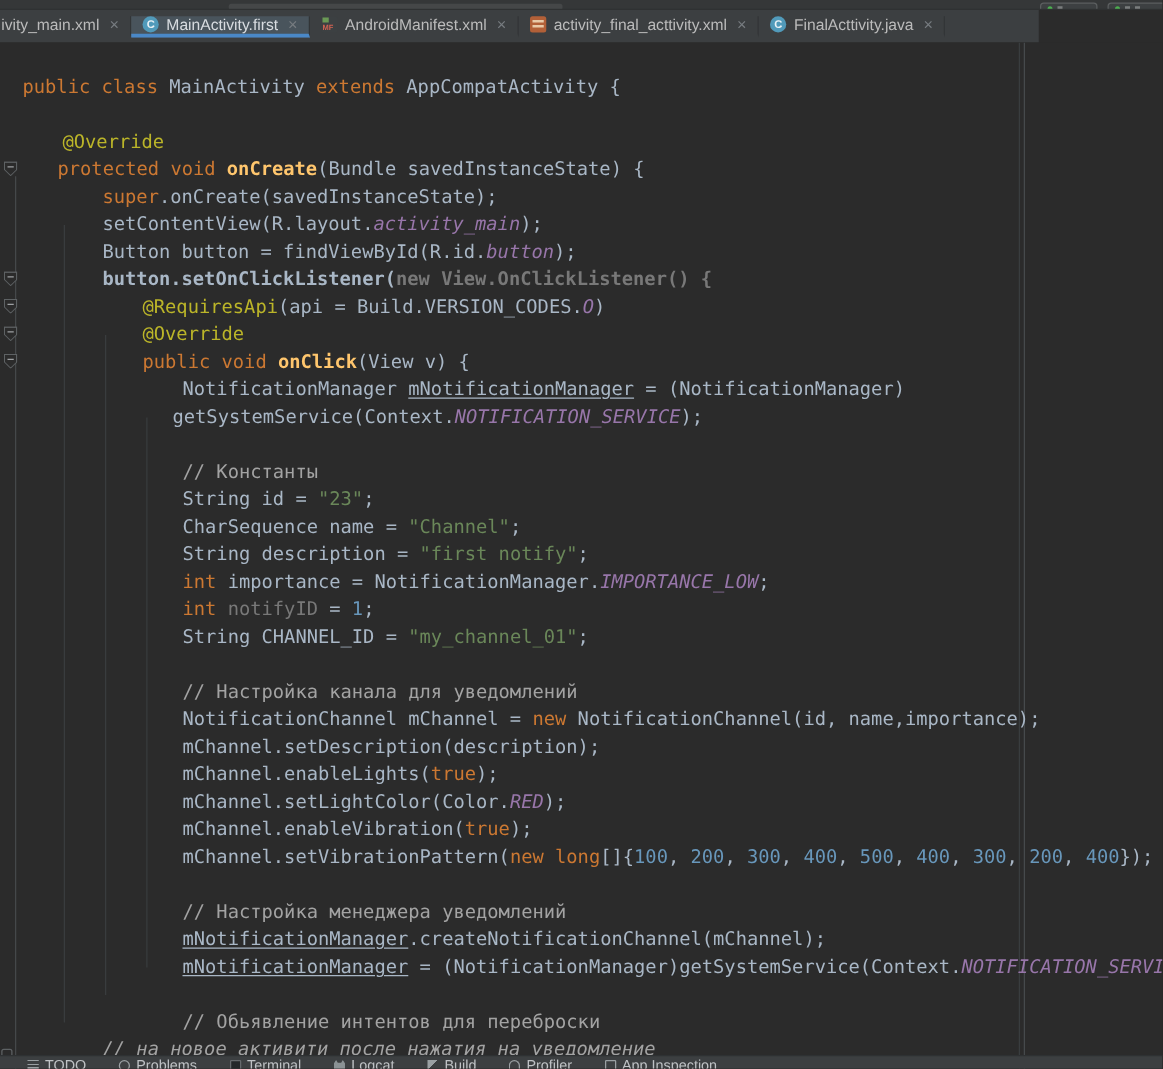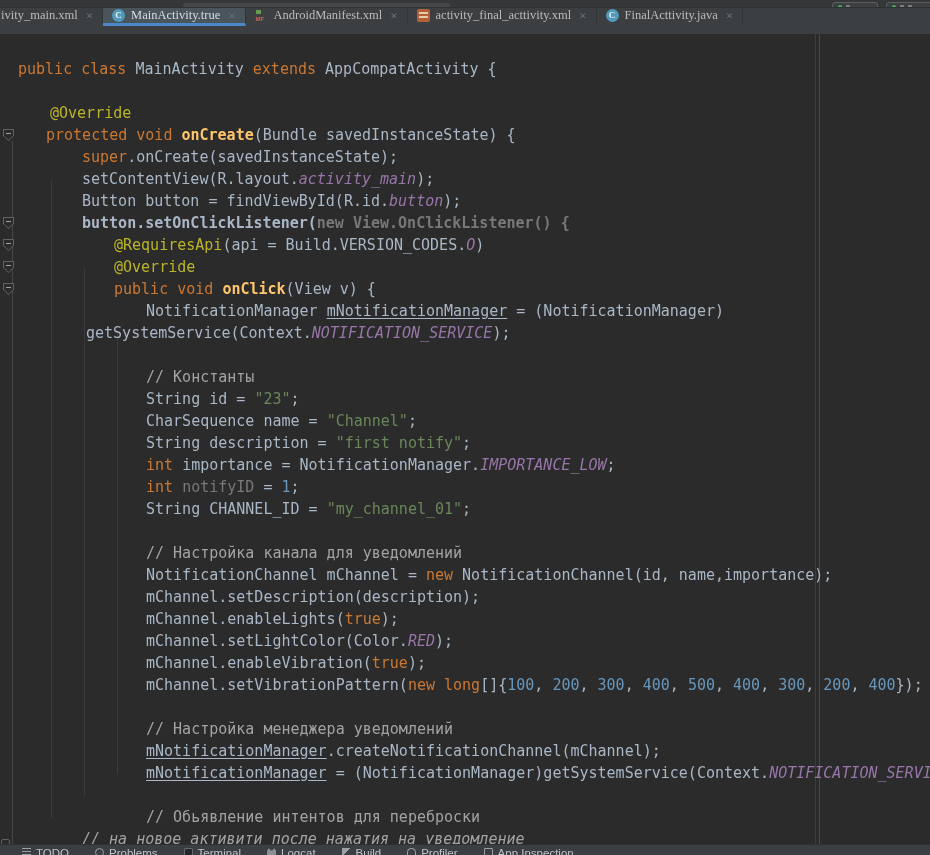--- a/index.html
+++ b/index.html
@@ -22,23 +22,23 @@
   .strip-btn {
     position:absolute; top:2px; height:14px;
     border:1px solid #5c5f60; border-radius:3px; background:#3d4042;
     display:flex; align-items:flex-start; gap:4px; padding:2px 5px;
   }
   .green-dot { width:4px; height:4px; border-radius:50%; background:#4caf50; }
   .gray-sq   { width:4px; height:4px; background:#7a7d7e; }
 
   
   .tab-bar {
-    position:absolute; left:0; top:8px; width:930px; height:26px;
-    background:#3c3f41; display:flex; align-items:flex-start;
-    font-family:Liberation Serif, serif; font-size:12.5px; color:#bbbbbb;
+    position:absolute; left:0; top:8px; width:831px; height:26px;
+    background:#3c3f41; display:flex; align-items:center;
+    font-family:Liberation Sans, sans-serif; font-size:12.5px; color:#bbbbbb;
   }
   .tab {
     display:flex; align-items:center; gap:6px; padding:0 9px;
     border-right:1px solid #323537; cursor:default; white-space:nowrap;
     border-bottom:3px solid transparent;
   }
   .tab.active { background:#49545c; border-bottom:3px solid #4a88c7; color:#d8dce0; }
   .tab .close { color:#777c80; font-size:13px; line-height:1; padding-left:2px; }
   .ticon { width:13px; height:13px; position:relative; flex:0 0 auto; }
   .ticon.java-class {
@@ -139,21 +139,21 @@
   </div>
 </div>
 
 <div class="tab-bar" id="tab-bar">
     <div class="tab" style="padding-left: 1px;">
       <span>ivity_main.xml</span>
       <span class="close">×</span>
     </div>
     <div class="tab active">
       <span class="ticon java-class">C</span>
-      <span>MainActivity.true</span>
+      <span>MainActivity.first</span>
       <span class="close">×</span>
     </div>
     <div class="tab">
       <span class="ticon manifest-file"></span>
       <span>AndroidManifest.xml</span>
       <span class="close">×</span>
     </div>
     <div class="tab">
       <span class="ticon layout-xml"></span>
       <span>activity_final_acttivity.xml</span>
@@ -203,21 +203,21 @@
       <div class="code-line" style="padding-left: 50px;"><span class="tk-a">@Override</span></div>
       <div class="code-line" style="padding-left: 46px;"><span class="tk-k">protected </span><span class="tk-k">void </span><span class="tk-m">onCreate</span><span class="tk-d">(Bundle savedInstanceState) {</span></div>
       <div class="code-line" style="padding-left: 82px;"><span class="tk-k">super</span><span class="tk-d">.onCreate(savedInstanceState);</span></div>
       <div class="code-line" style="padding-left: 82px;"><span class="tk-d">setContentView(R.layout.</span><span class="tk-p">activity_main</span><span class="tk-d">);</span></div>
       <div class="code-line" style="padding-left: 82px;"><span class="tk-d">Button button = findViewById(R.id.</span><span class="tk-p">button</span><span class="tk-d">);</span></div>
       <div class="code-line" style="padding-left: 82px; font-weight: bold;"><span class="tk-d">button.setOnClickListener(</span><span class="tk-g">new View.OnClickListener() {</span></div>
       <div class="code-line" style="padding-left: 114px;"><span class="tk-a">@RequiresApi</span><span class="tk-d">(api = Build.VERSION_CODES.</span><span class="tk-p">O</span><span class="tk-d">)</span></div>
       <div class="code-line" style="padding-left: 114px;"><span class="tk-a">@Override</span></div>
       <div class="code-line" style="padding-left: 114px;"><span class="tk-k">public </span><span class="tk-k">void </span><span class="tk-m">onClick</span><span class="tk-d">(View v) {</span></div>
       <div class="code-line" style="padding-left: 146px;"><span class="tk-d">NotificationManager </span><span class="tk-u">mNotificationManager</span><span class="tk-d"> = (NotificationManager)</span></div>
-      <div class="code-line" style="padding-left: 86px;"><span class="tk-d">getSystemService(Context.</span><span class="tk-p">NOTIFICATION_SERVICE</span><span class="tk-d">);</span></div>
+      <div class="code-line" style="padding-left: 114px; margin-left: 24px;"><span class="tk-d">getSystemService(Context.</span><span class="tk-p">NOTIFICATION_SERVICE</span><span class="tk-d">);</span></div>
       <div class="code-line" style="padding-left: 18px;"></div>
       <div class="code-line" style="padding-left: 146px;"><span class="tk-c">// Константы</span></div>
       <div class="code-line" style="padding-left: 146px;"><span class="tk-d">String id = </span><span class="tk-s">"23"</span><span class="tk-d">;</span></div>
       <div class="code-line" style="padding-left: 146px;"><span class="tk-d">CharSequence name = </span><span class="tk-s">"Channel"</span><span class="tk-d">;</span></div>
       <div class="code-line" style="padding-left: 146px;"><span class="tk-d">String description = </span><span class="tk-s">"first notify"</span><span class="tk-d">;</span></div>
       <div class="code-line" style="padding-left: 146px;"><span class="tk-k">int </span><span class="tk-d">importance = NotificationManager.</span><span class="tk-p">IMPORTANCE_LOW</span><span class="tk-d">;</span></div>
       <div class="code-line" style="padding-left: 146px;"><span class="tk-k">int </span><span class="tk-g">notifyID</span><span class="tk-d"> = </span><span class="tk-n">1</span><span class="tk-d">;</span></div>
       <div class="code-line" style="padding-left: 146px;"><span class="tk-d">String CHANNEL_ID = </span><span class="tk-s">"my_channel_01"</span><span class="tk-d">;</span></div>
       <div class="code-line" style="padding-left: 18px;"></div>
       <div class="code-line" style="padding-left: 146px;"><span class="tk-c">// Настройка канала для уведомлений</span></div>

